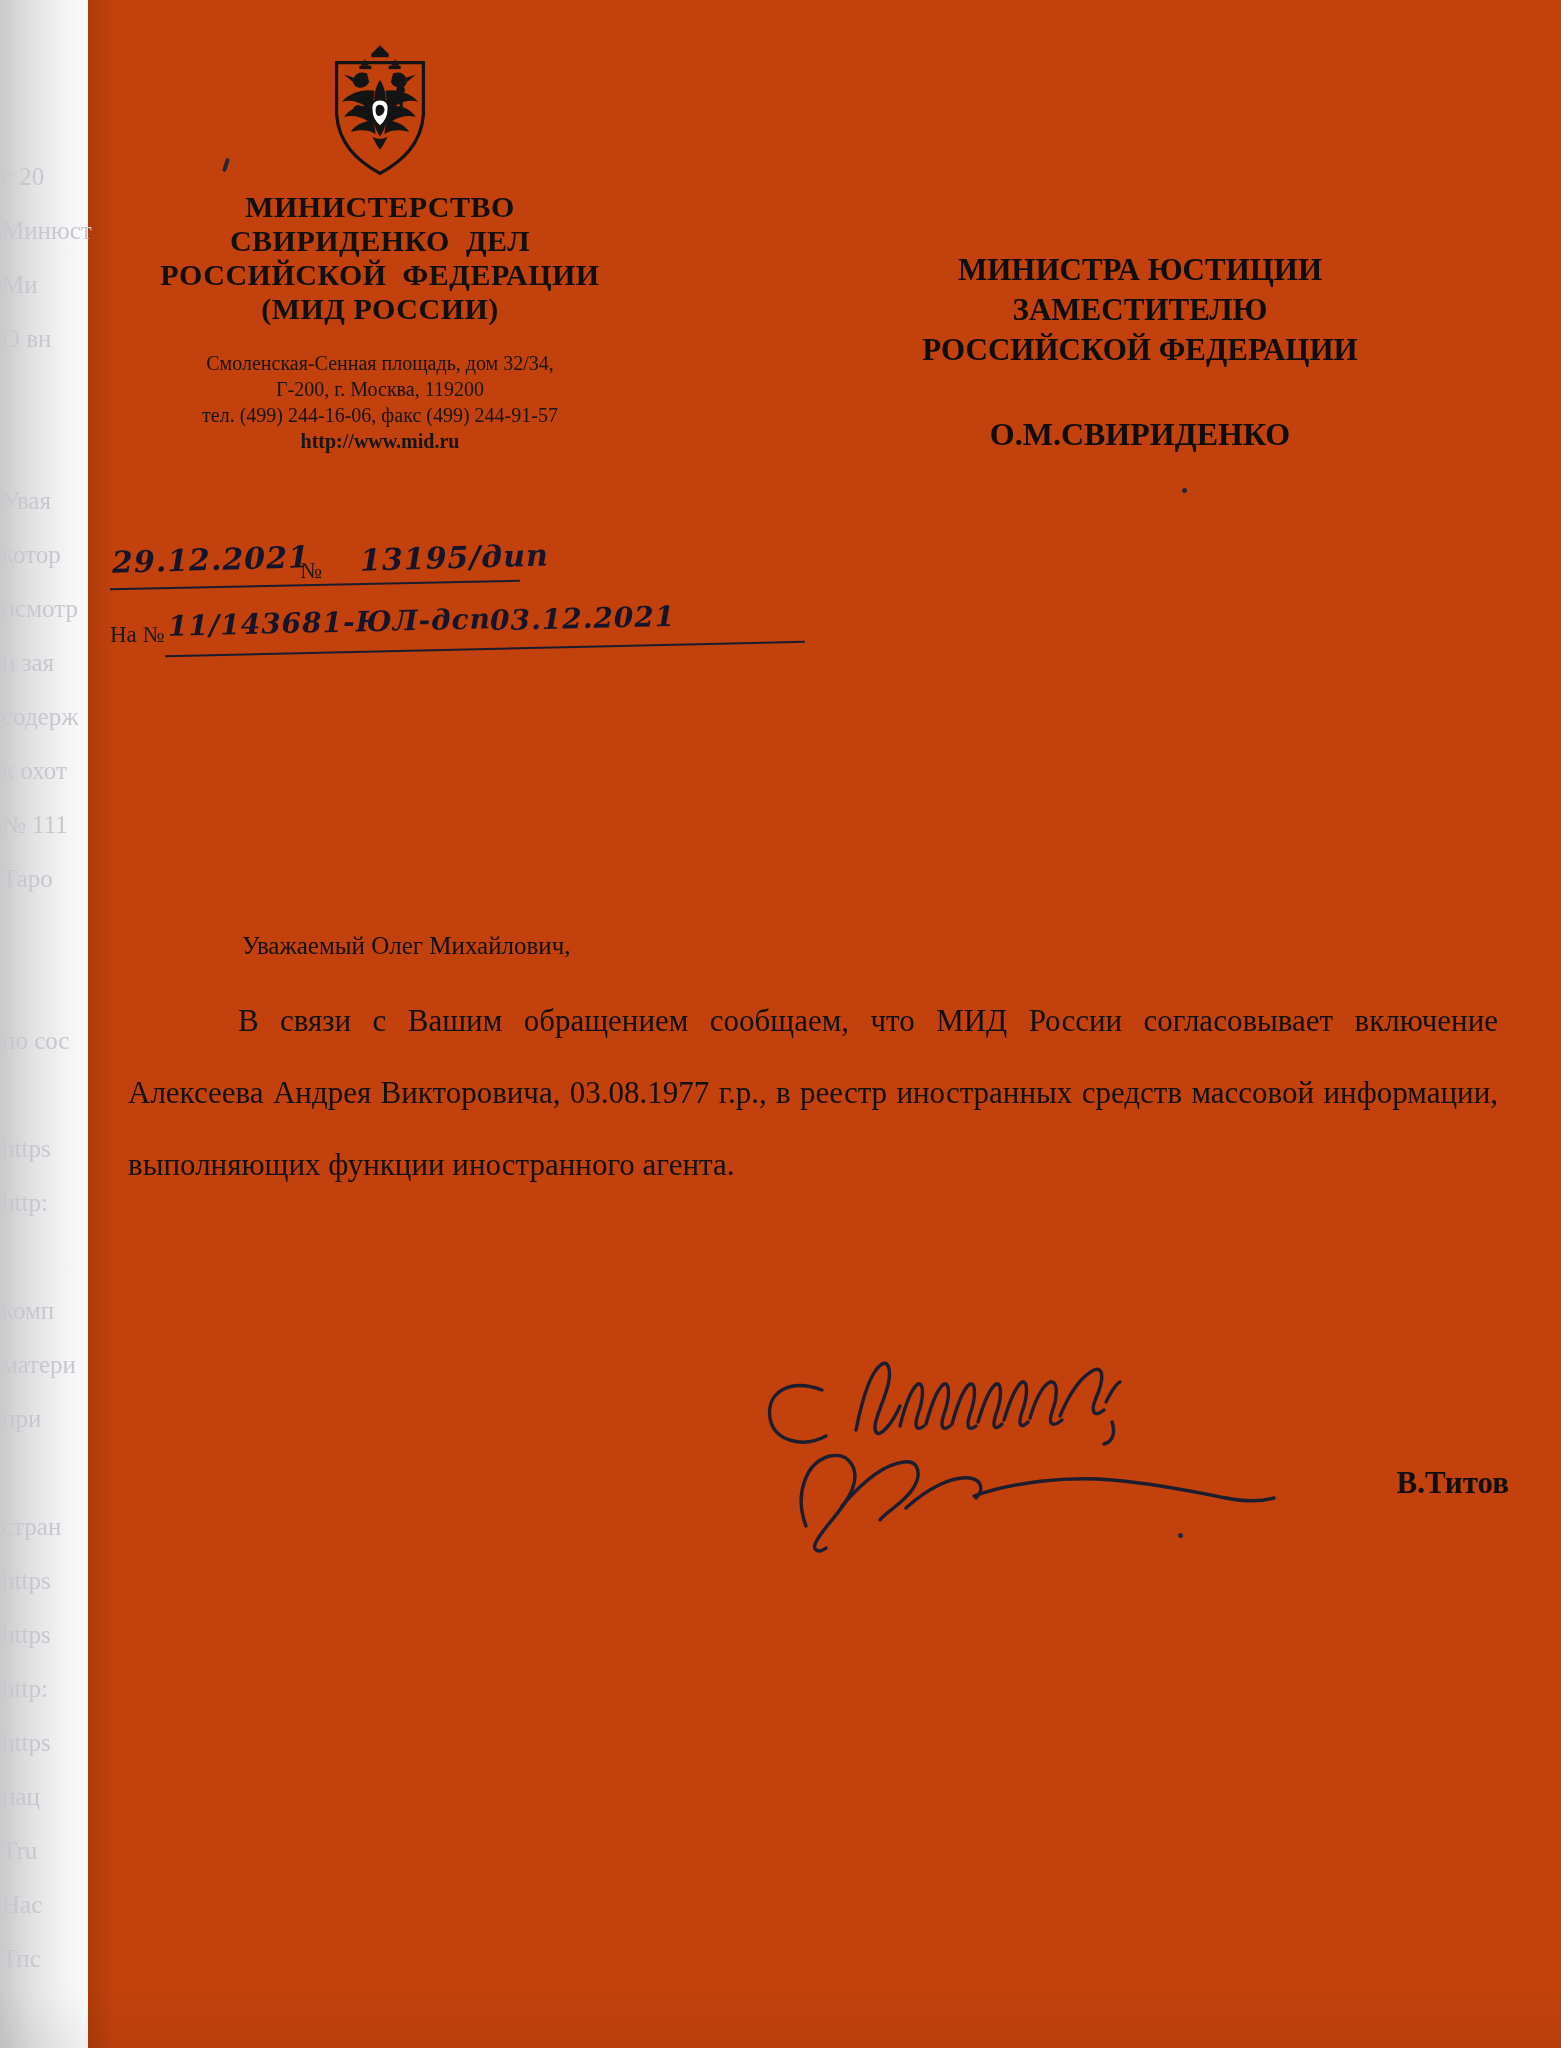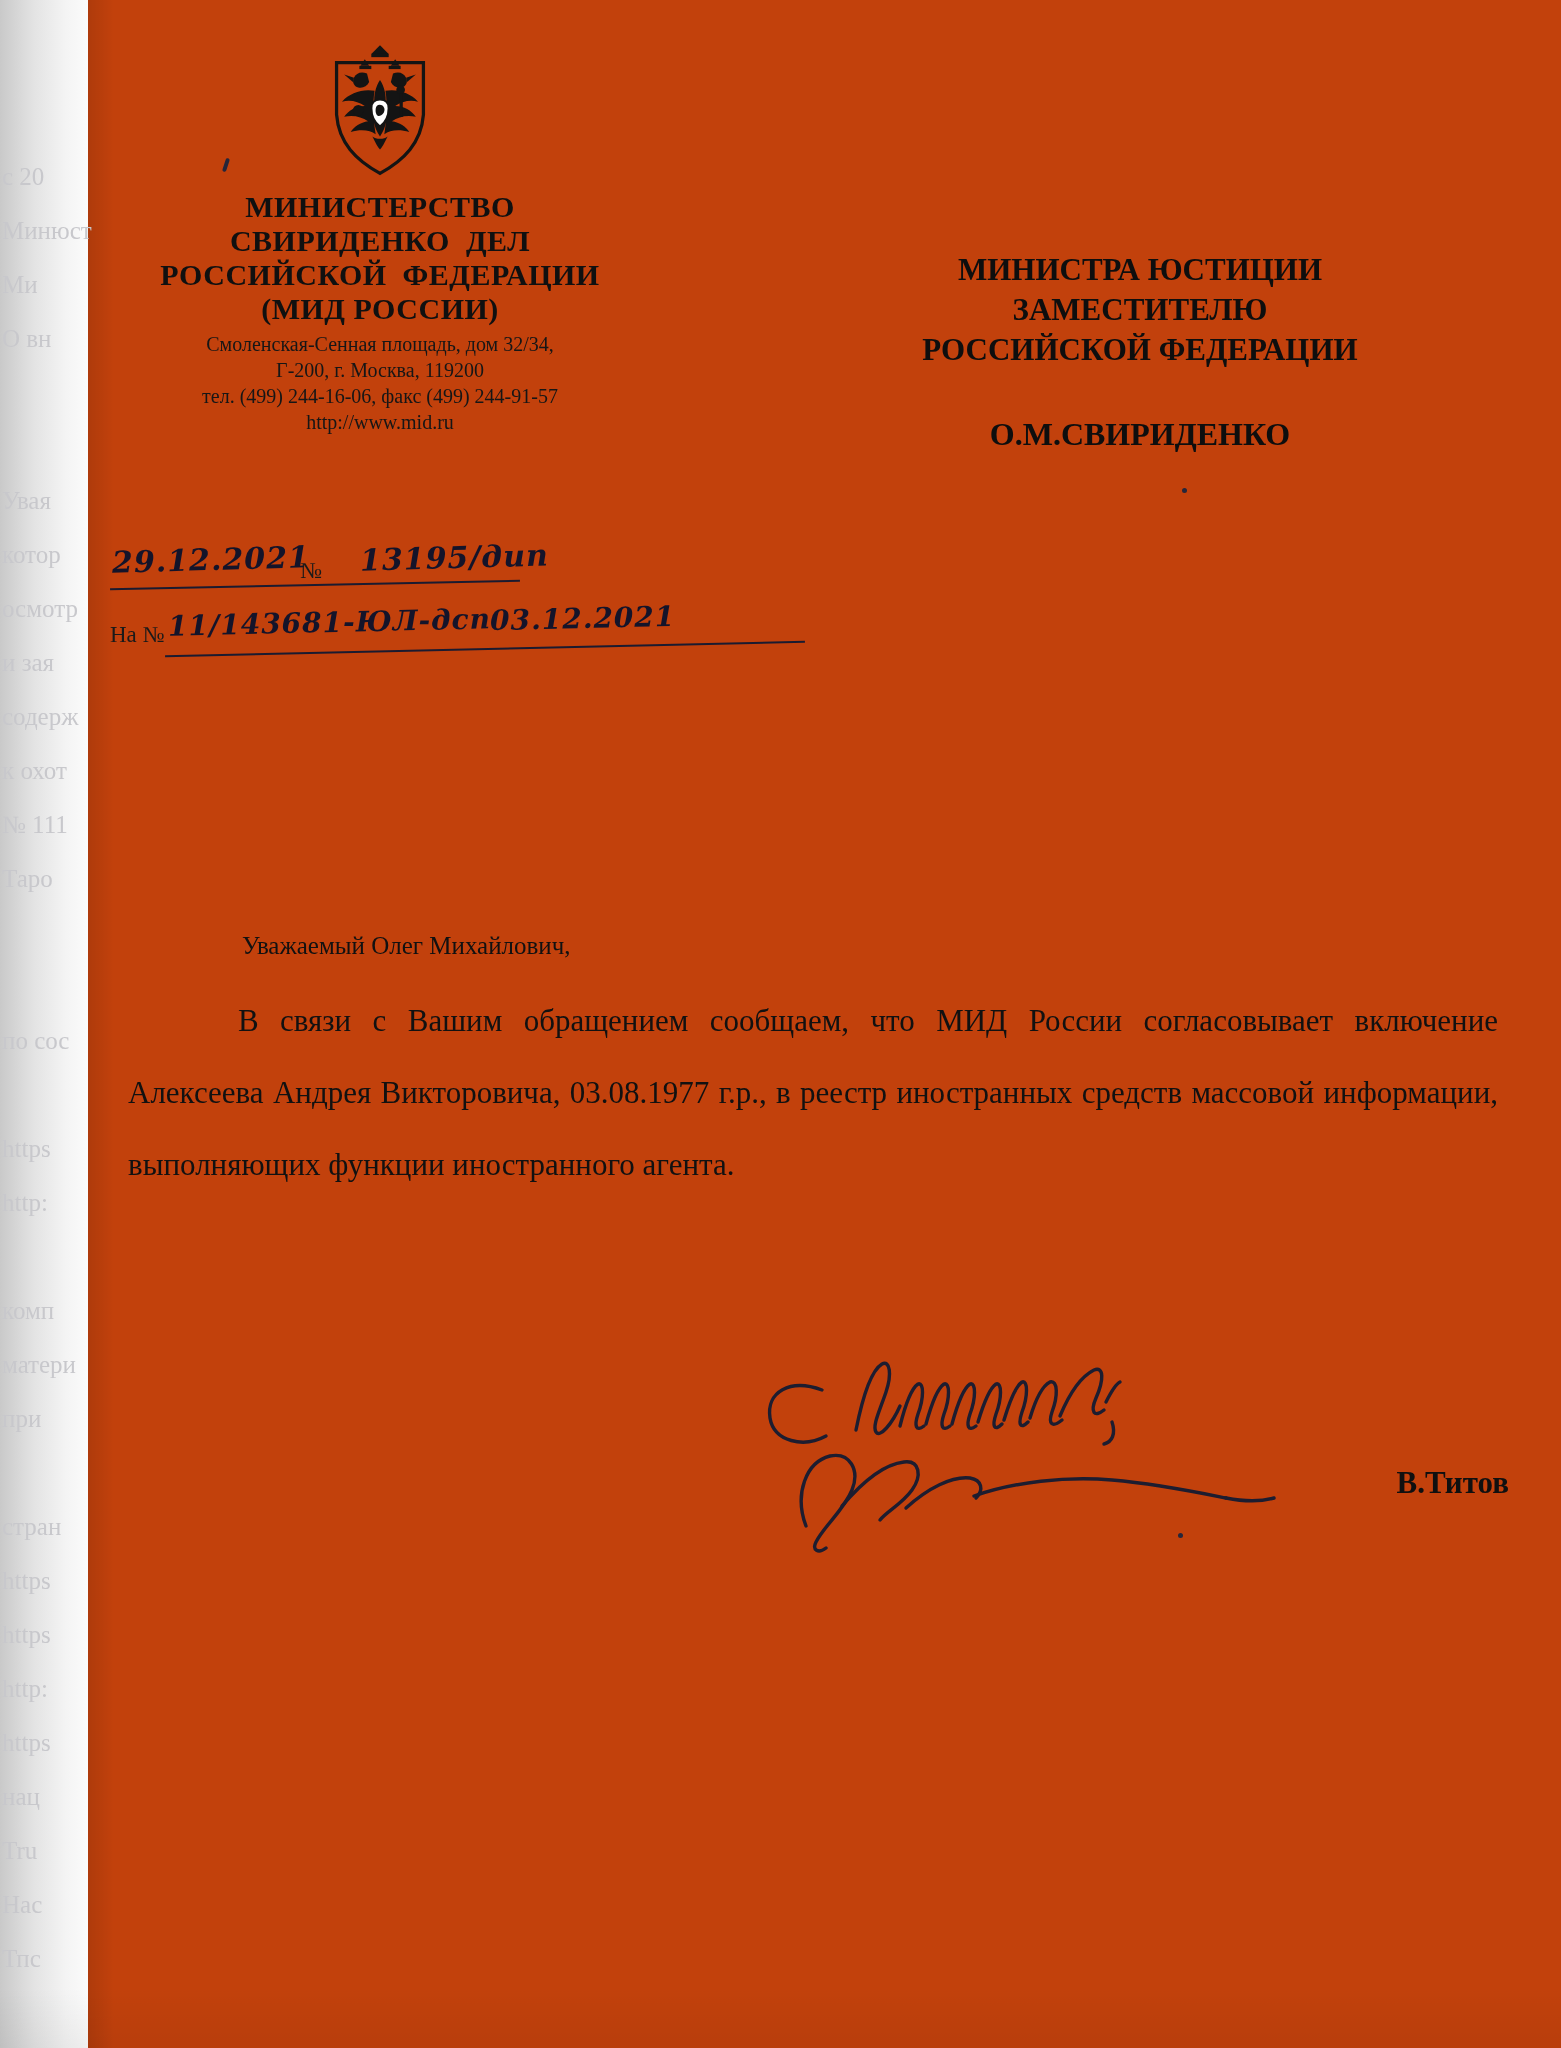--- a/index.html
+++ b/index.html
@@ -74,28 +74,28 @@
     font-family: "Liberation Serif", serif;
     font-weight: bold;
     font-size: 30px;
     line-height: 34px;
     letter-spacing: 0.5px;
     color: #101010;
   }
   .org-name div { white-space: pre; }
 
   .org-contacts {
-    margin-top: 5px;
+    margin-top: 24px;
     font-family: "Liberation Serif", serif;
     font-size: 20px;
     line-height: 26px;
     color: #161616;
   }
   .org-contacts div { white-space: pre; }
-  .org-url { font-weight: normal; text-align: center; }
+  .org-url { font-weight: bold; text-align: center; }
 
   
   .refs {
     position: absolute;
     left: 110px;
     top: 540px;
     width: 560px;
   }
   .ref-row {
     position: relative;

